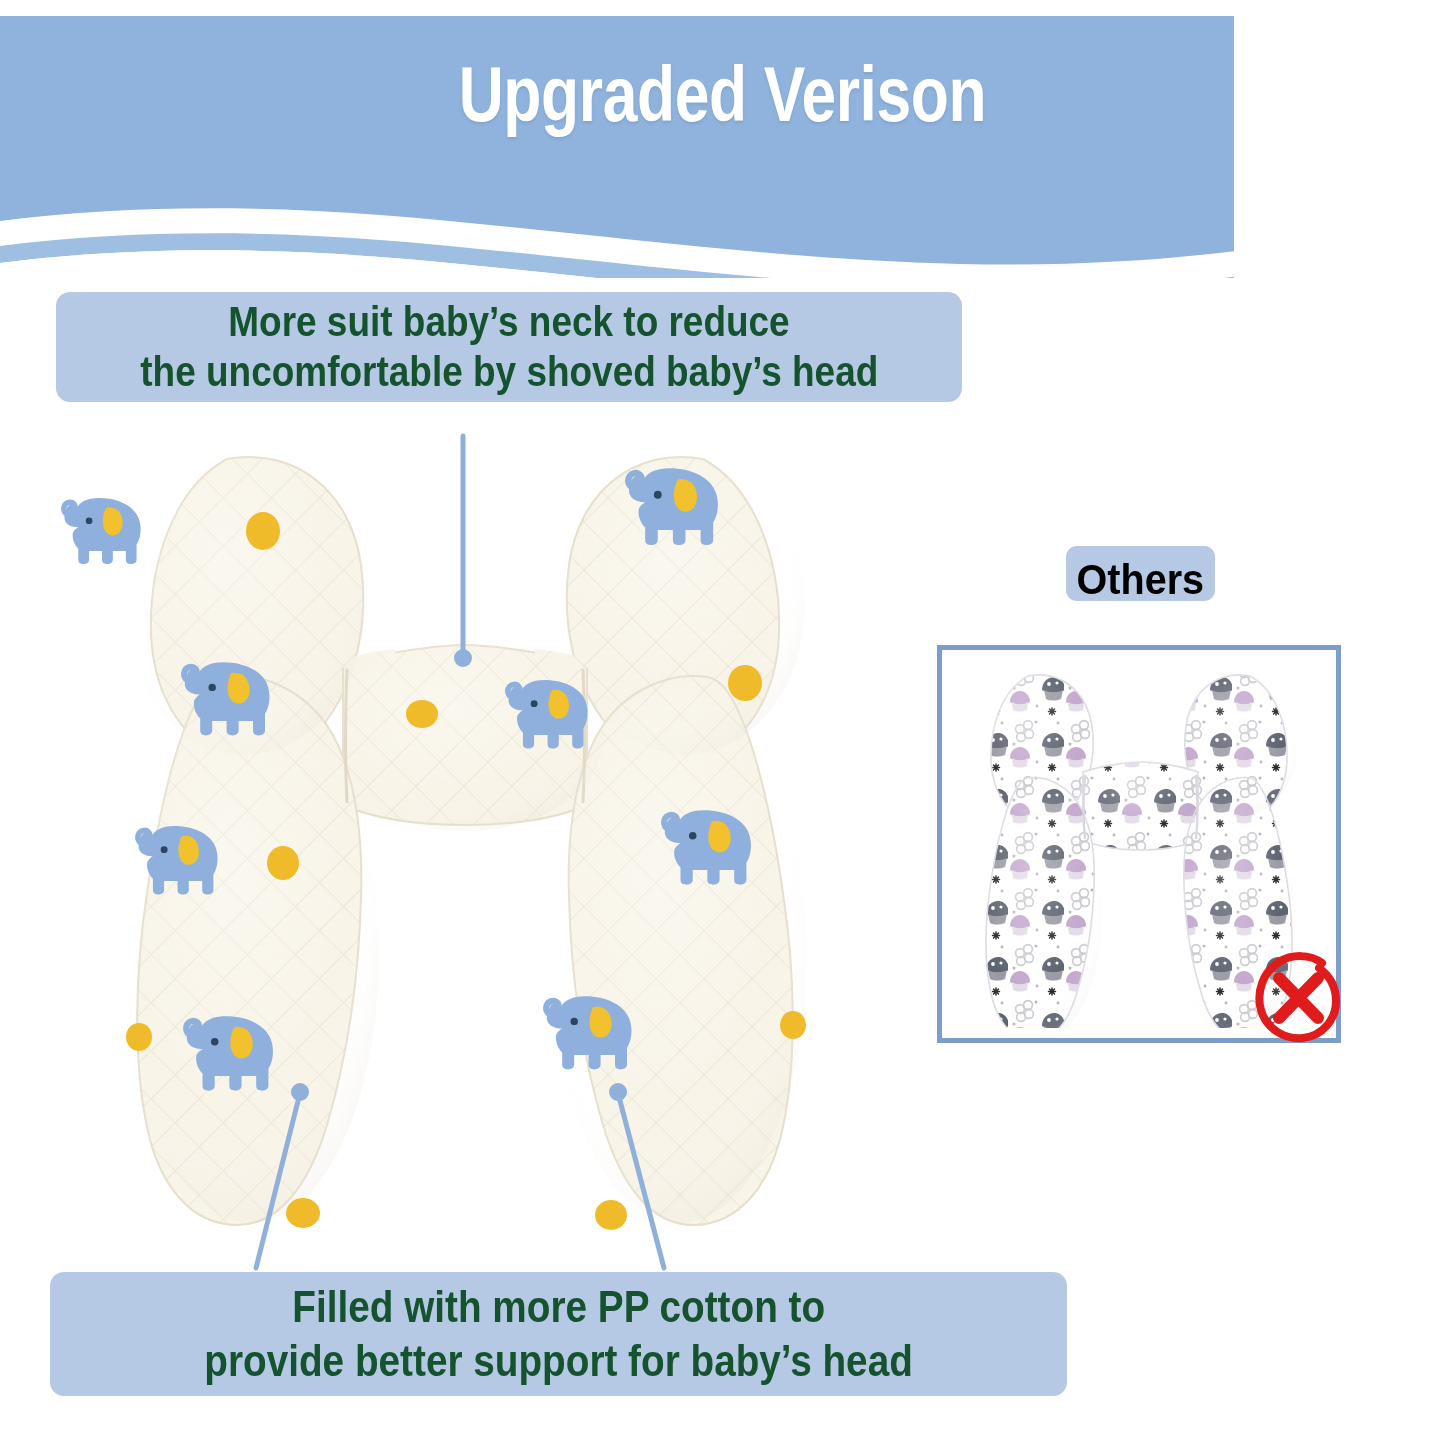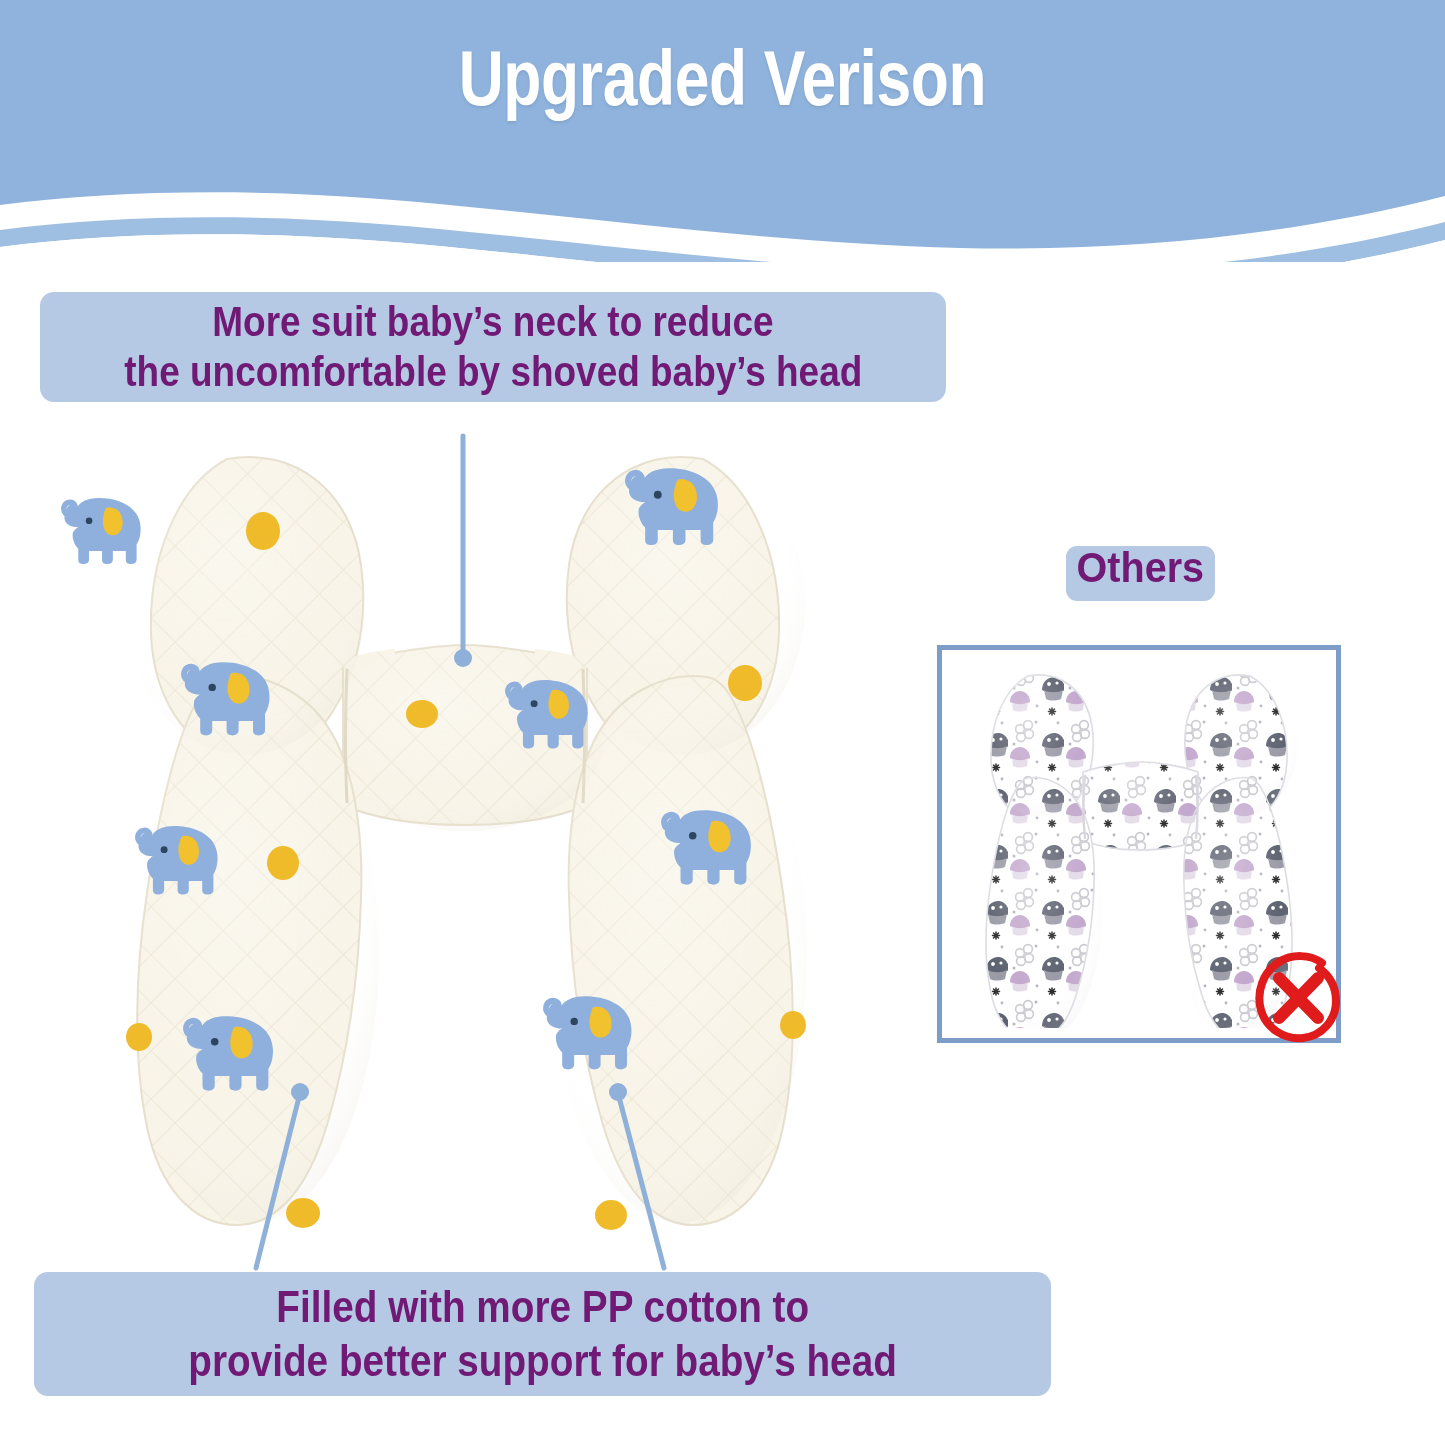--- a/index.html
+++ b/index.html
@@ -14,22 +14,22 @@
     position: relative;
     width: 1445px;
     height: 1445px;
     overflow: hidden;
     background: #ffffff;
   }
 
   
   #header-banner {
     position: absolute;
-    left: 0; top: 0;
-    width: 1445px;
+    left: 0; top: 16px;
+    width: 1234px;
     height: 262px;
     overflow: hidden;
   }
   #header-banner svg { display: block; }
   #header-title {
     position: absolute;
     left: 0; top: 38px;
     width: 1445px;
     text-align: center;
     color: #ffffff;
@@ -42,29 +42,30 @@
     transform-origin: 50% 0%;
     white-space: nowrap;
     text-shadow: 0 2px 3px rgba(90,120,160,0.25);
   }
 
   
   .callout {
     position: absolute;
     background: #b5c9e4;
     border-radius: 14px;
-    color: #701a75;
+    color: #14532d;
     font-family: "Liberation Sans Narrow", "Liberation Sans", sans-serif;
     font-weight: bold;
     text-align: center;
     display: flex;
     flex-direction: column;
     align-items: center;
     justify-content: center;
     box-sizing: border-box;
+    margin-left: 16px;
   }
   .callout .ln {
     display: block;
     white-space: nowrap;
     transform: scaleX(0.88);
     transform-origin: 50% 50%;
   }
 
   #callout-top {
     left: 40px; top: 292px;
@@ -79,23 +80,23 @@
     line-height: 54px;
   }
 
   #others-label {
     position: absolute;
     left: 1066px; top: 546px;
     width: 149px; height: 55px;
     background: #b5c9e4;
     border-radius: 11px;
     display: flex;
-    align-items: flex-start;
+    align-items: flex-end;
     justify-content: center;
-    color: #701a75;
+    color: #000000;
     font-family: "Liberation Sans Narrow", "Liberation Sans", sans-serif;
     font-weight: bold;
     font-size: 43px;
     line-height: 1;
   }
   #others-label span { transform: scaleX(0.92); transform-origin: 50% 50%; }
 
   
   #others-frame {
     position: absolute;

